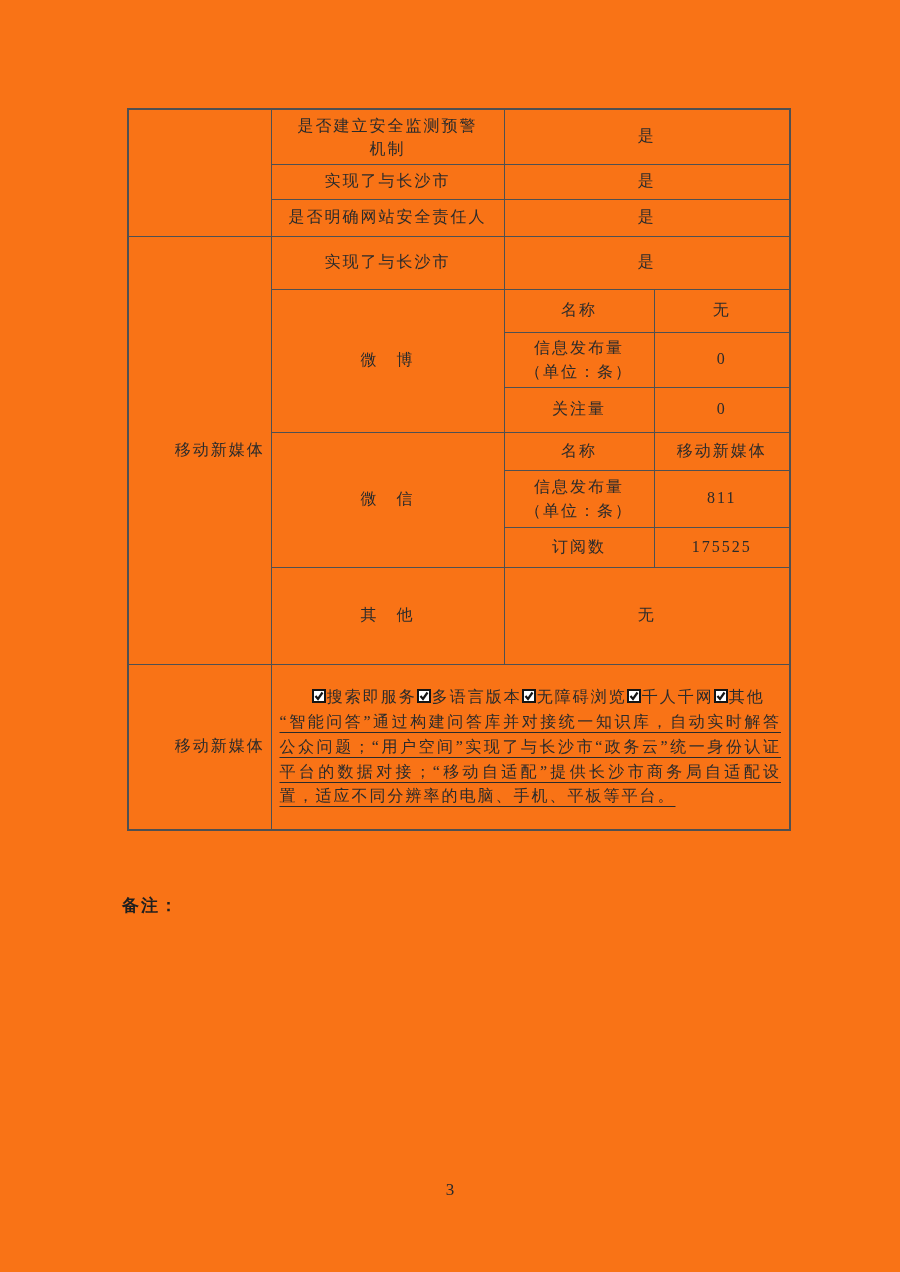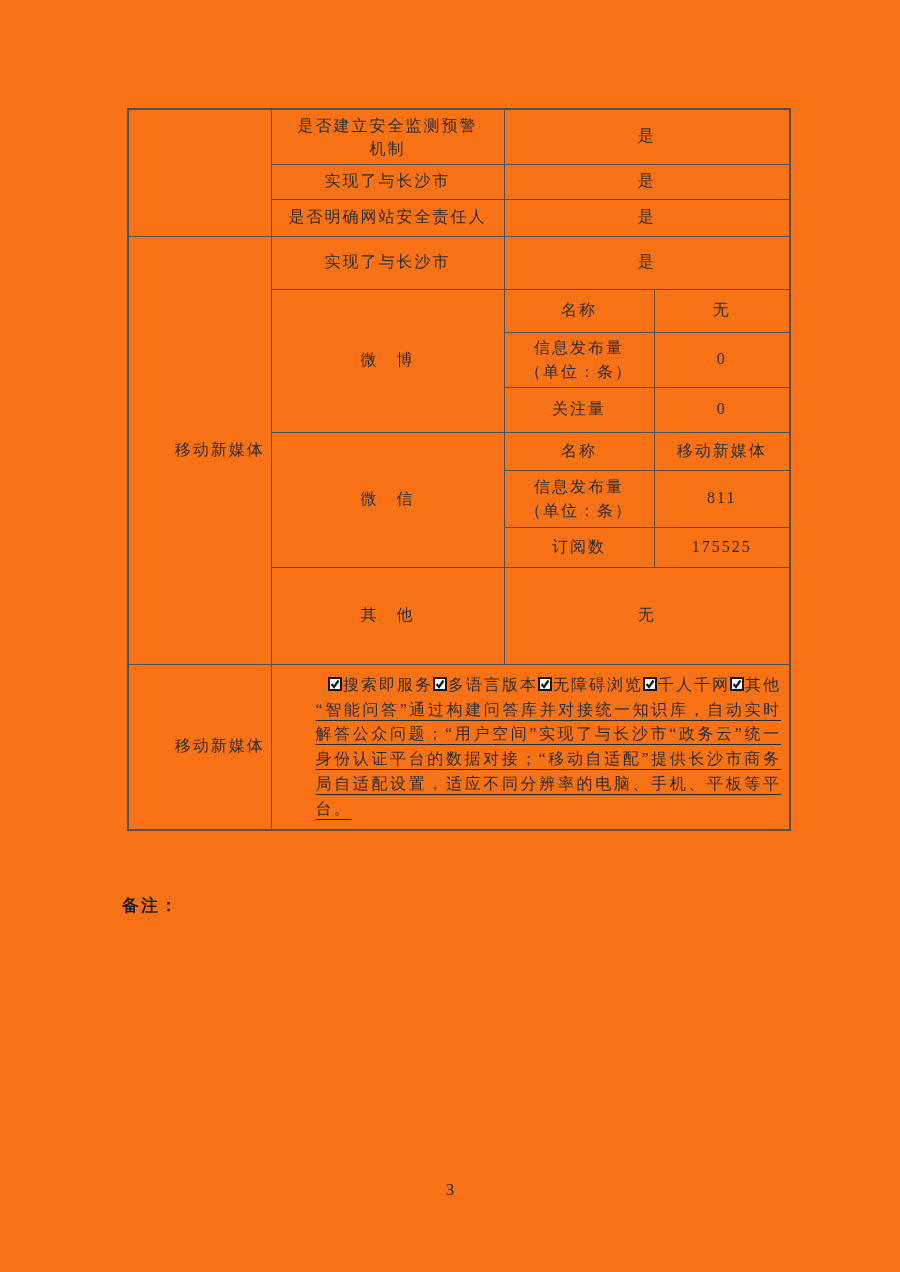--- a/index.html
+++ b/index.html
@@ -34,38 +34,37 @@
   table.report { border: 2px solid #4f5052; }
 
   td.section-label { letter-spacing: 3px; padding-left: 40px; }
   td.innovation-cell {
     text-align: left;
     vertical-align: top;
     padding: 5px 8px 4px 8px;
     line-height: 27px;
     letter-spacing: 3px;
   }
-  .cb-line { text-align: right; letter-spacing: 2px; white-space: nowrap; padding-left: 16px; }
+  .cb-line { text-align: center; letter-spacing: 2px; white-space: nowrap; padding-left: 16px; }
   .cb {
     display: inline-block;
     width: 14px; height: 14px;
     border: 2px solid #151515;
     background: #ffffff;
     vertical-align: -1px;
     margin-right: 1px;
   }
   .cb svg { display: block; width: 10px; height: 10px; }
   .innovation-desc {
     display: block;
     text-align: justify;
     text-justify: inter-character;
     text-decoration: underline;
     text-decoration-thickness: 1px;
     text-underline-offset: 5px;
-    margin-left: 36px;
   }
   .two-line div { line-height: 1.45; }
 
   .notes {
     position: absolute;
     left: 122px;
     top: 894px;
     font-size: 17px;
     font-weight: bold;
     letter-spacing: 2px;

